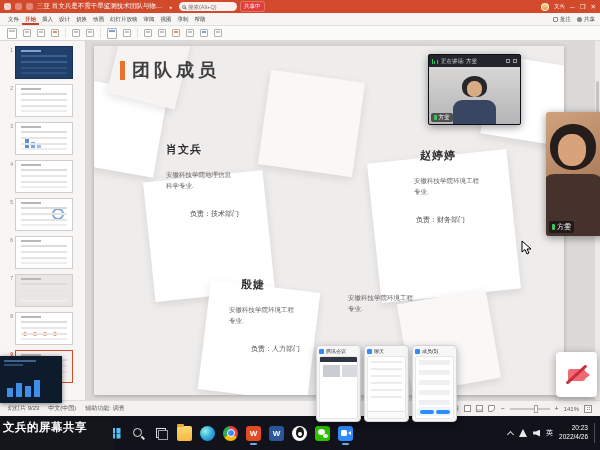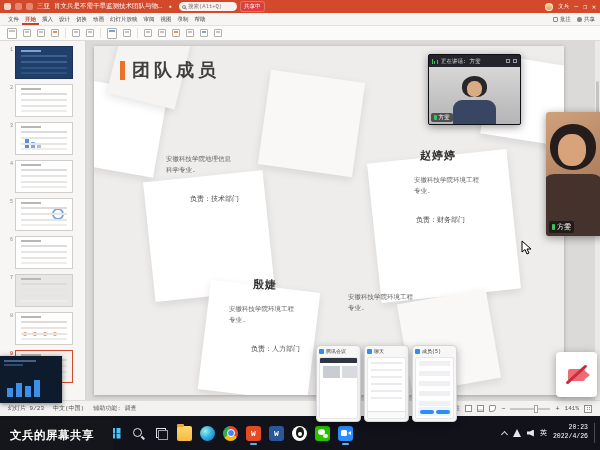--- a/index.html
+++ b/index.html
@@ -1,17 +1,17 @@
 <!DOCTYPE html>
 <html><head>
 <meta charset="utf-8">
 <style>
 *{box-sizing:border-box;margin:0;padding:0}
 html,body{width:600px;height:450px;overflow:hidden}
-.screen{position:relative;width:600px;height:450px;background:#b91c1c;font-family:Liberation Mono, monospace;overflow:hidden;cursor:default}
+.screen{position:relative;width:600px;height:450px;background:#b91c1c;font-family:Liberation Sans, sans-serif;overflow:hidden;cursor:default}
 
 
 .titlebar{position:absolute;left:0;top:0;width:600px;height:13px;background:#d24a2b;display:flex;align-items:center;color:#fff;z-index:10;gap:4px;padding:0 4px}
 .qa{width:7px;height:7px;border-radius:2px;background:rgba(255,255,255,.75);flex-shrink:0}
 .qa.dim{background:rgba(255,255,255,.35)}
 .tb-title{font-size:6.5px;white-space:nowrap;overflow:hidden;text-overflow:ellipsis;max-width:128px;opacity:.96}
 .tb-mod{font-size:5px;opacity:.9}
 .search{display:flex;align-items:center;background:rgba(255,255,255,.92);border-radius:6px;height:9px;width:58px;padding:0 3px;gap:2px;flex-shrink:0;margin-left:3px}
 .mag{width:4px;height:4px;border:1px solid #8a8a8a;border-radius:50%;position:relative;flex-shrink:0}
 .mag::after{content:"";position:absolute;width:3px;height:1px;background:#8a8a8a;right:-2px;bottom:-1px;transform:rotate(40deg)}
@@ -74,21 +74,21 @@
 .stitle{position:absolute;left:26px;top:12px;display:flex;align-items:center;gap:7px;z-index:3}
 .sbar{width:5px;height:19px;background:#e8742c}
 .stext{font-size:18px;font-weight:bold;color:#3f3f3f;letter-spacing:4px}
 .member{position:absolute;z-index:3;width:84px}
 .m-name{font-size:11px;font-weight:bold;color:#2f2f2f;letter-spacing:1px}
 .m-desc{margin-top:12px;font-size:6.5px;line-height:1.7;color:#5f5f5f;width:70px}
 .m-duty{margin-top:18px;font-size:7px;color:#4a4a4a;white-space:nowrap}
 .m0{left:72px;top:96px}  .m0 .m-duty{margin-left:24px}
 .m1{left:189px;top:99px} .m1 .m-name{margin-left:12px} .m1 .m-duty{margin-left:4px}
 .m2{left:320px;top:102px}.m2 .m-name{margin-left:6px}  .m2 .m-duty{margin-left:2px}
-.m3{left:135px;top:231px}.m3 .m-name{margin-left:24px} .m3 .m-duty{margin-left:22px}
+.m3{left:135px;top:231px}.m3 .m-name{margin-left:12px} .m3 .m-duty{margin-left:22px}
 .m4{left:254px;top:234px}.m4 .m-name{margin-left:6px}
 .vscroll{position:absolute;right:0;top:0;width:6px;height:359px;background:#eceae9;border-left:1px solid #dcdad9}
 .vthumb{position:absolute;left:1px;right:1px;top:40px;height:120px;background:#c6c4c3;border-radius:3px}
 
 
 .statusbar{position:absolute;left:0;top:400px;width:600px;height:16px;background:#f3f2f1;border-top:1px solid #dcdbda;display:flex;align-items:center;font-size:6px;color:#5a5a5a;gap:9px;padding:0 8px;z-index:5}
 .sb-right{margin-left:auto;display:flex;align-items:center;gap:5px}
 .vicon{width:7px;height:7px;border:1px solid #8f8e8d;background:#fff}
 .vicon.v2{background:linear-gradient(#fff 60%,#d8d7d6 60%)}
 .vicon.v3{border-radius:1px 1px 4px 1px}
@@ -153,21 +153,21 @@
 .chip.big{font-size:7px;left:3px;bottom:3px}
 .chip.big .mic{width:3px;height:6px}
 
 .sharepv{position:absolute;left:0;top:356px;width:62px;height:47px;background:#0e1b2d;z-index:52;box-shadow:0 1px 5px rgba(0,0,0,.5);padding:4px}
 .pv-line{width:60%;height:2px;background:#40628c;margin-bottom:2px}
 .pv-line.s{width:35%;background:#2e4a6e}
 .pv-bars{position:absolute;left:7px;bottom:6px;display:flex;align-items:flex-end;gap:3px}
 .pv-bars i{width:6px;background:#3f8fe8;display:block}
 .pb1{height:9px}.pb2{height:14px}.pb3{height:11px;background:#27b5a8}.pb4{height:17px}
 
-.banner{position:absolute;left:0;top:420px;width:113px;height:30px;background:#15161c;z-index:60;display:flex;align-items:center;color:#fff;font-size:11.5px;font-weight:bold;padding-left:10px;letter-spacing:.5px;white-space:nowrap;overflow:hidden}
+.banner{position:absolute;left:0;top:420px;width:113px;height:30px;background:#15161c;z-index:60;display:flex;align-items:flex-start;color:#fff;font-size:11.5px;font-weight:bold;padding-left:3px;letter-spacing:.5px;white-space:nowrap;overflow:hidden}
 
 .previews{position:absolute;left:316px;top:345px;display:flex;gap:3px;z-index:55}
 .pcard{width:45px;height:77px;background:#f7f7f8;border:1px solid #d5d5d7;border-radius:4px;box-shadow:0 3px 8px rgba(0,0,0,.3);padding:2px;display:flex;flex-direction:column;gap:2px}
 .pc-head{display:flex;align-items:center;gap:2px;font-size:5px;color:#3a3a3a;white-space:nowrap;overflow:hidden}
 .pc-ic{width:5px;height:5px;border-radius:1px;background:#2d8cff;flex-shrink:0}
 .pc-snap{flex:1;background:#fff;border:1px solid #e6e6e8;border-radius:2px;position:relative;overflow:hidden}
 .snap-strip{position:absolute;left:0;right:0;top:0;height:5px;background:#2f3542}
 .snap-vid{position:absolute;left:3px;top:8px;width:17px;height:12px;background:#c9ccd2;box-shadow:19px 0 0 #d8dadf}
 .snap-lines{position:absolute;left:3px;right:3px;top:4px;height:40px;background:repeating-linear-gradient(#ececee 0 2px,transparent 2px 7px)}
 .snap-input{position:absolute;left:0;right:0;bottom:0;height:7px;border-top:1px solid #e2e2e4;background:#fafafa}
@@ -310,20 +310,21 @@
       <i class="dsq d6"></i>
       <i class="dsq d7"></i>
       <i class="dsq d8"></i>
 
       <div class="stitle">
         <span class="sbar"></span>
         <span class="stext">团队成员</span>
       </div>
 
       <div class="member m0">
+        <div class="m-name">肖文兵</div>
         <div class="m-desc">安徽科技学院地理信息科学专业.</div>
         <div class="m-duty">负责：技术部门</div>
       </div>
       <div class="member m2">
         <div class="m-name">赵婷婷</div>
         <div class="m-desc">安徽科技学院环境工程专业.</div>
         <div class="m-duty">负责：财务部门</div>
       </div>
       <div class="member m3">
         <div class="m-name">殷婕</div>

